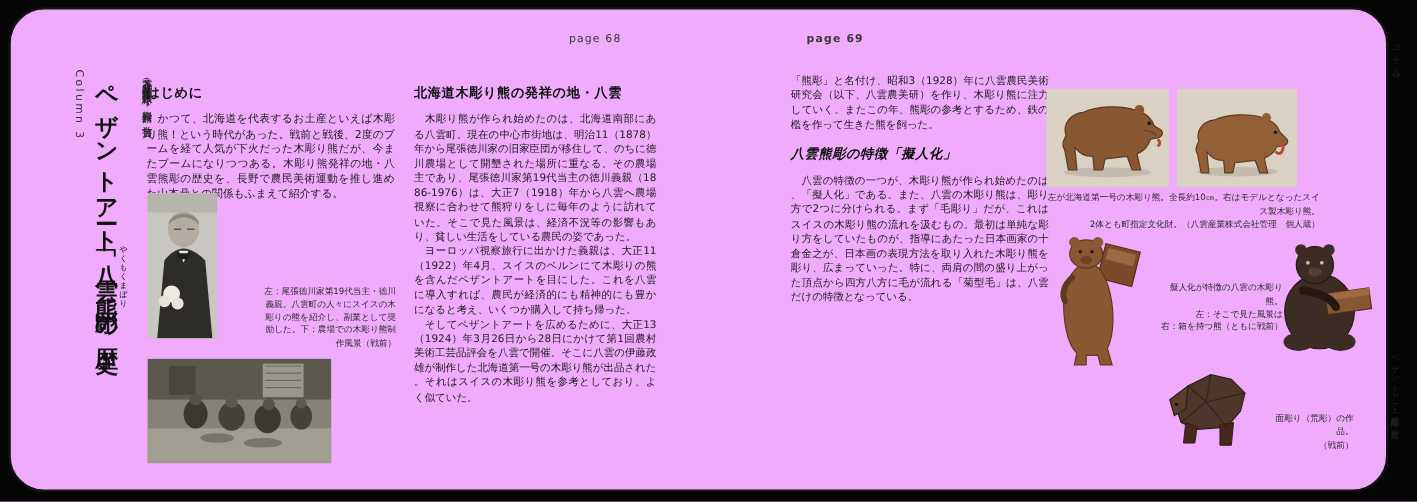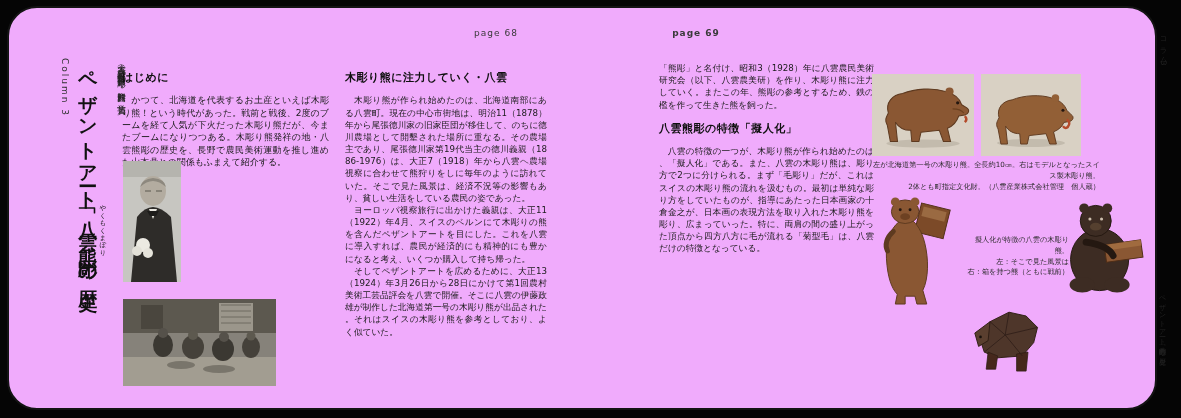--- a/index.html
+++ b/index.html
@@ -31,21 +31,21 @@
   .head-title rt{font-size:6.5px;font-weight:normal;letter-spacing:0;}
   .head-col-label{font-size:9px;color:#333;letter-spacing:2px;margin-right:8px;}
 
   
   .col{position:absolute;text-align:justify;}
   .col p{margin:0;word-break:break-all;line-break:anywhere;}
   .col h2{margin:0 0 9px 0;font-size:11px;color:#101010;letter-spacing:0.5px;}
   .intro{left:113px;top:62px;width:207px;font-size:9px;line-height:1.38;}
   .col-mid{left:336px;top:62px;width:202px;font-size:8.7px;line-height:1.4;}
   .col-right{left:640px;top:54px;width:215px;font-size:8.7px;line-height:1.4;margin-left:10px;}
-  .col-right h2{margin:10px 0 9px 0;}
+  .col-right h2{margin:10px 0 9px 0;font-style:italic;}
 
   
   .photo{position:absolute;overflow:hidden;}
   .photo svg{display:block;width:100%;height:100%;}
   .portrait{left:114px;top:153px;width:58px;height:121px;background:#c7c6c1;}
   .group-photo{left:114px;top:291px;width:153px;height:87px;background:#8e8a82;}
   .cap{
     position:absolute;font-size:7.2px;line-height:1.5;color:#2a2a2a;
     white-space:pre-line;text-align:right;word-break:break-all;
   }
@@ -96,20 +96,21 @@
       <path d="M17,26 Q30,14 43,26 Q42,18 30,17 Q19,18 17,26 Z" fill="#8d887e"></path>
       <path d="M22,30 h6 M33,30 h6" stroke="#5c584f" stroke-width="1.2" fill="none"></path>
       <path d="M8,121 L14,56 Q22,46 30,46 Q38,46 48,56 L54,121 Z" fill="#2e2c29"></path>
       <path d="M26,48 L30,58 L34,48 Z" fill="#e9e7e0"></path>
       <path d="M24,50 h12 l-3,5 h-6 Z" fill="#1d1c1a"></path>
       <circle cx="20" cy="84" r="7" fill="#eceae2"></circle>
       <circle cx="14" cy="90" r="5" fill="#e3e1d8"></circle>
       <circle cx="25" cy="92" r="5" fill="#e6e4db"></circle>
     </svg>
   </div>
+  <div class="cap portrait-cap">左：尾張徳川家第19代当主・徳川義親。八雲町の人々にスイスの木彫りの熊を紹介し、副業として奨励した。下：農場での木彫り熊制作風景（戦前）</div>
 
   <div class="photo group-photo">
     <svg viewBox="0 0 153 87">
       <rect width="153" height="87" fill="#86827a"></rect>
       <rect width="153" height="34" fill="#5c584f"></rect>
       <rect x="96" y="4" width="34" height="28" fill="#9b968b"></rect>
       <path d="M98,6 h30 M98,12 h30 M98,18 h30 M98,24 h30" stroke="#6e6a60" stroke-width="1"></path>
       <rect x="18" y="6" width="22" height="24" fill="#4a463e"></rect>
       <rect y="58" width="153" height="29" fill="#a29d91"></rect>
       <ellipse cx="40" cy="46" rx="10" ry="12" fill="#3b3832"></ellipse>
@@ -119,21 +120,21 @@
       <ellipse cx="100" cy="50" rx="11" ry="12" fill="#3b3832"></ellipse>
       <circle cx="101" cy="38" r="5" fill="#55514a"></circle>
       <ellipse cx="128" cy="48" rx="9" ry="11" fill="#45413a"></ellipse>
       <circle cx="128" cy="37" r="4.5" fill="#5d594f"></circle>
       <ellipse cx="58" cy="66" rx="14" ry="4" fill="#79756b"></ellipse>
       <ellipse cx="96" cy="70" rx="16" ry="4" fill="#79756b"></ellipse>
     </svg>
   </div>
 
   <div class="col col-mid">
-    <h2>木彫り熊に注力していく・八雲</h2>
+    <h2>北海道木彫り熊の発祥の地・八雲</h2>
     <p>　木彫り熊が作られ始めたのは、北海道南部にある八雲町。現在の中心市街地は、明治11（1878）年から尾張徳川家の旧家臣団が移住して、のちに徳川農場として開墾された場所に重なる。その農場主であり、尾張徳川家第19代当主の徳川義親（1886-1976）は、大正7（1918）年から八雲へ農場視察に合わせて熊狩りをしに毎年のように訪れていた。そこで見た風景は、経済不況等の影響もあり、貧しい生活をしている農民の姿であった。</p>
     <p>　ヨーロッパ視察旅行に出かけた義親は、大正11（1922）年4月、スイスのベルンにて木彫りの熊を含んだペザントアートを目にした。これを八雲に導入すれば、農民が経済的にも精神的にも豊かになると考え、いくつか購入して持ち帰った。</p>
     <p>　そしてペザントアートを広めるために、大正13（1924）年3月26日から28日にかけて第1回農村美術工芸品評会を八雲で開催。そこに八雲の伊藤政雄が制作した北海道第一号の木彫り熊が出品された。それはスイスの木彫り熊を参考としており、よく似ていた。</p>
   </div>
 
   <div class="col col-right">
     <p>「熊彫」と名付け、昭和3（1928）年に八雲農民美術研究会（以下、八雲農美研）を作り、木彫り熊に注力していく。またこの年、熊彫の参考とするため、鉄の檻を作って生きた熊を飼った。</p>
     <h2>八雲熊彫の特徴「擬人化」</h2>
     <p>　八雲の特徴の一つが、木彫り熊が作られ始めたのは、「擬人化」である。また、八雲の木彫り熊は、彫り方で2つに分けられる。まず「毛彫り」だが、これはスイスの木彫り熊の流れを汲むもの。最初は単純な彫り方をしていたものが、指導にあたった日本画家の十倉金之が、日本画の表現方法を取り入れた木彫り熊を彫り、広まっていった。特に、両肩の間の盛り上がった頂点から四方八方に毛が流れる「菊型毛」は、八雲だけの特徴となっている。</p>
   </div>
@@ -204,17 +205,19 @@
   <div class="cutout bear-faceted">
     <svg viewBox="0 0 88 80">
       <polygon points="14,46 24,26 44,16 62,20 74,32 70,48 58,62 32,64 18,58" stroke="#2e1d14" stroke-width="1" fill="#4e362a"></polygon>
       <polygon points="24,26 8,38 12,52 22,46" fill="#5a3f2f" stroke="#2e1d14" stroke-width="1"></polygon>
       <polygon points="22,58 20,76 30,76 32,62" fill="#46281c" stroke="#2e1d14" stroke-width="0.8"></polygon>
       <polygon points="52,60 52,78 62,78 64,58" fill="#46281c" stroke="#2e1d14" stroke-width="0.8"></polygon>
       <path d="M44,16 L40,40 L58,62 M40,40 L18,58 M40,40 L74,32 M24,26 L40,40" stroke="#33211a" stroke-width="1" fill="none"></path>
       <circle cx="14" cy="42" r="1.4" fill="#17100b"></circle>
     </svg>
   </div>
+  <div class="cap menbori-cap">面彫り（荒彫）の作品。
+（戦前）</div>
 
   <div class="edge edge-top">コラム3</div>
   <div class="edge edge-bottom">ペザントアート「八雲熊彫」の歴史</div>
 
 </div>
 
 </body></html>

